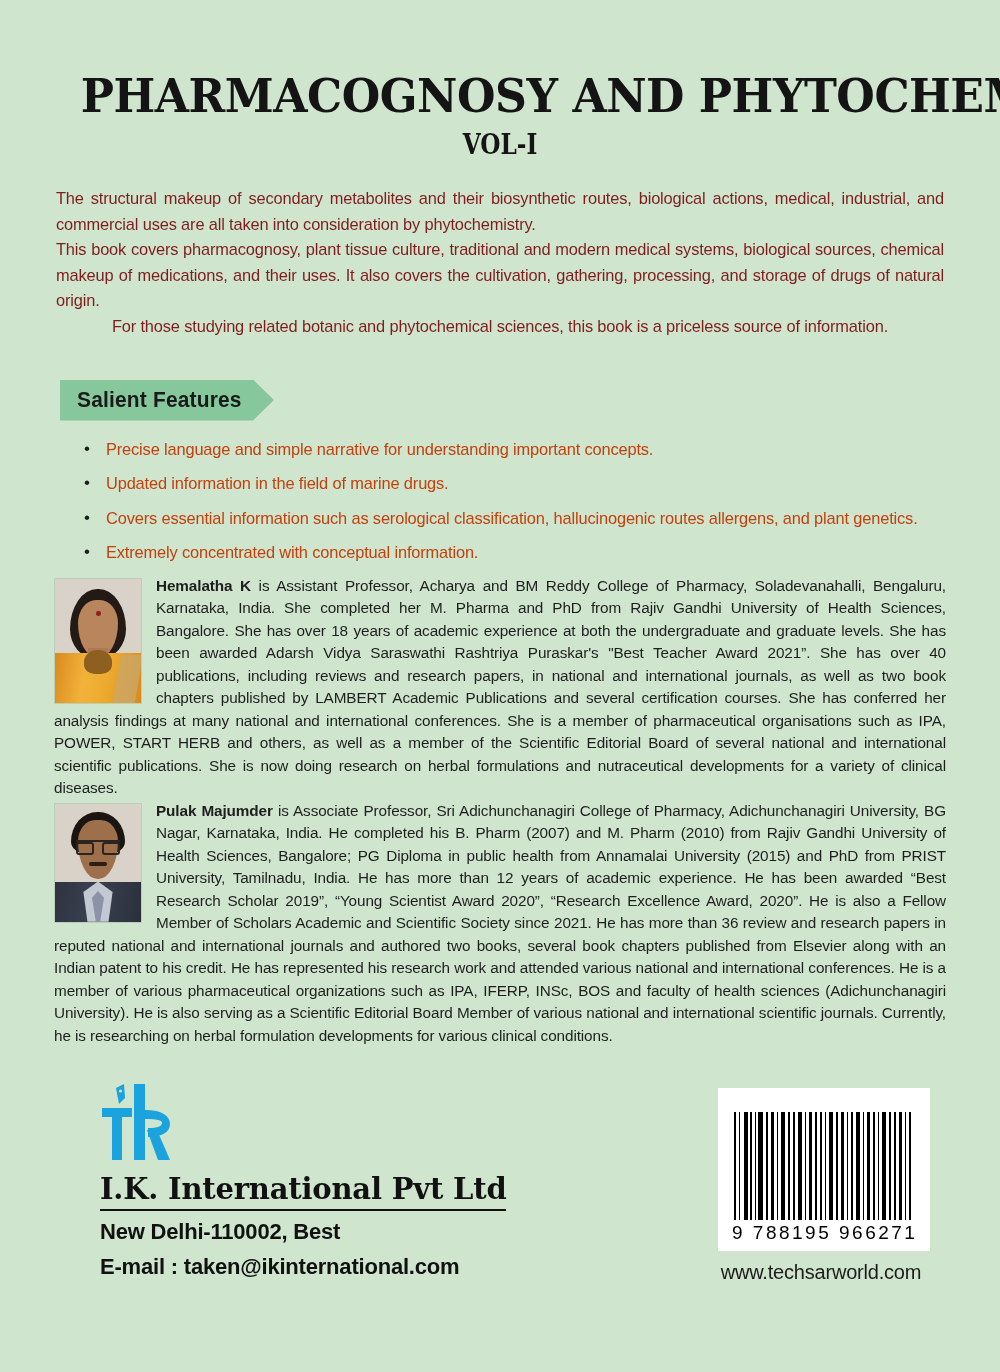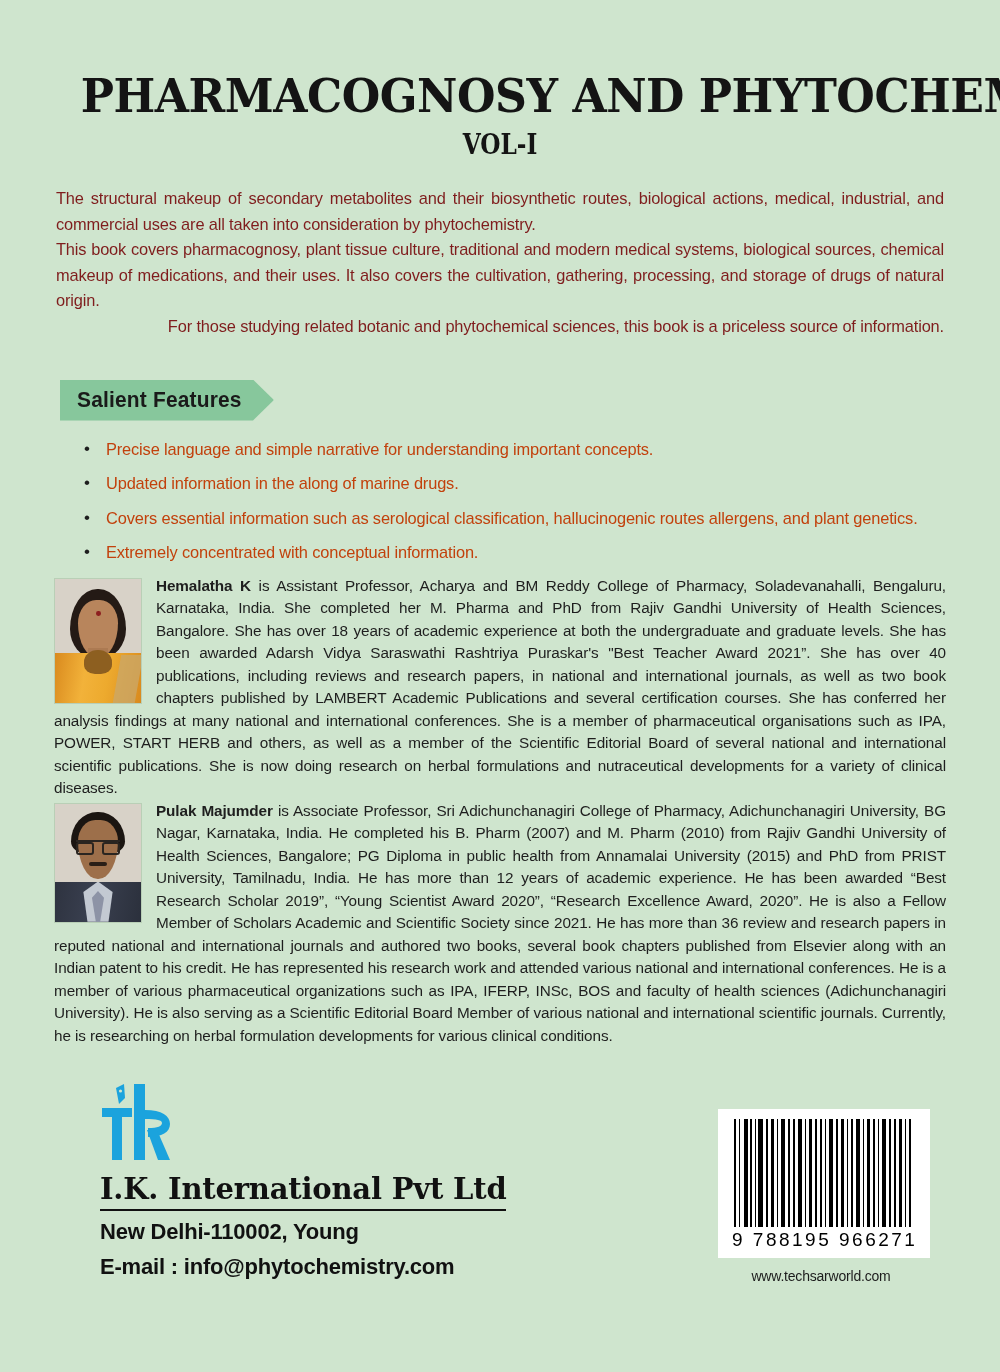--- a/index.html
+++ b/index.html
@@ -58,21 +58,21 @@
   }
   .description p {
     margin: 0;
     font-size: 16.4px;
     line-height: 1.56;
     text-align: justify;
     color: #7f1d1d;
     letter-spacing: -0.15px;
   }
   .description p.last {
-    text-align: right;
+    text-align: center;
   }
 
   
   .features-banner-wrap {
     margin-top: 40px;
     padding-left: 6px;
   }
   .features-banner {
     display: inline-block;
     background: #87c79c;
@@ -263,40 +263,40 @@
   }
 
   .barcode-area {
     position: absolute;
     right: 58px;
     bottom: 88px;
     text-align: center;
   }
   .barcode-box {
     background: #ffffff;
-    padding: 10px 14px 4px 14px;
+    padding: 24px 14px 4px 14px;
     width: 212px;
     box-sizing: border-box;
   }
   .barcode-bars {
     display: block;
     width: 100%;
     height: 108px;
   }
   .barcode-digits {
     font-family: "Liberation Sans", sans-serif;
     font-size: 19px;
     letter-spacing: 2.5px;
     color: #000;
     margin: 0;
     padding: 2px 0 3px 0;
     white-space: nowrap;
   }
   .website {
-    font-size: 14px;
+    font-size: 20px;
     color: #1c1c1c;
     margin: 10px 6px 0 0;
     letter-spacing: -0.2px;
   }
 </style>
 </head>
 <body>
 
 <div class="page">
 
@@ -310,21 +310,21 @@
     <p>This book covers pharmacognosy, plant tissue culture, traditional and modern medical systems, biological sources, chemical makeup of medications, and their uses. It also covers the cultivation, gathering, processing, and storage of drugs of natural origin.</p>
     <p class="last">For those studying related botanic and phytochemical sciences, this book is a priceless source of information.</p>
   </div>
 
   <div class="features-banner-wrap">
     <span class="features-banner">Salient Features</span>
   </div>
 
   <ul class="features">
     <li>Precise language and simple narrative for understanding important concepts.</li>
-    <li>Updated information in the along of marine drugs.</li>
+    <li>Updated information in the field of marine drugs.</li>
     <li>Covers essential information such as serological classification, hallucinogenic routes allergens, and plant genetics.</li>
     <li>Extremely concentrated with conceptual information.</li>
   </ul>
 
   <div class="bio first">
     <div class="photo photo-hema">
       <span class="hair"></span>
       <span class="face"></span>
       <span class="bindi"></span>
       <span class="neck"></span>
@@ -360,22 +360,22 @@
           <rect x="12" y="35" width="10" height="43" fill="#1ba3dd"></rect>
 
           <rect x="34" y="2" width="11" height="76" fill="#1ba3dd"></rect>
 
           <path d="M45 28 C62 28 70 34 70 42 C70 50 62 55 48 55 L48 46 C58 46 62 44 62 41 C62 38 57 37 45 37 Z" fill="#1ba3dd"></path>
 
           <path d="M47 48 L57 48 L70 78 L58 78 Z" fill="#1ba3dd"></path>
         </svg>
       </div>
       <div class="publisher-name">I.K. International Pvt Ltd</div>
-      <p class="publisher-city">New Delhi-110002, Young</p>
-      <p class="publisher-email">E-mail : info@phytochemistry.com</p>
+      <p class="publisher-city">New Delhi-110002, Best</p>
+      <p class="publisher-email">E-mail : taken@ikinternational.com</p>
     </div>
 
     <div class="barcode-area">
       <div class="barcode-box">
         <svg class="barcode-bars" viewBox="0 0 184 108" preserveAspectRatio="none" xmlns="http://www.w3.org/2000/svg" aria-hidden="true">
           <g fill="#000000">
             <rect x="2" y="0" width="2" height="108"></rect>
             <rect x="7" y="0" width="1" height="108"></rect>
             <rect x="12" y="0" width="4" height="108"></rect>
             <rect x="18" y="0" width="2" height="108"></rect>

